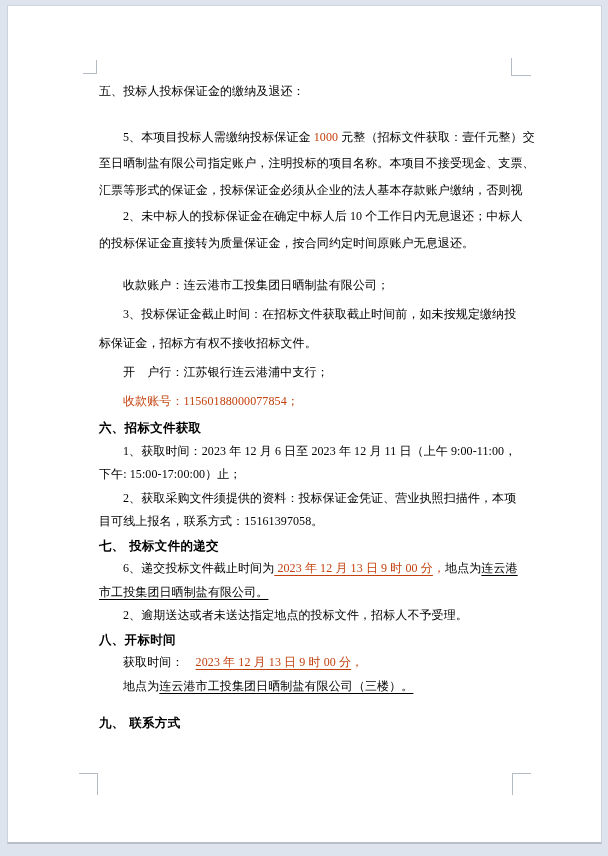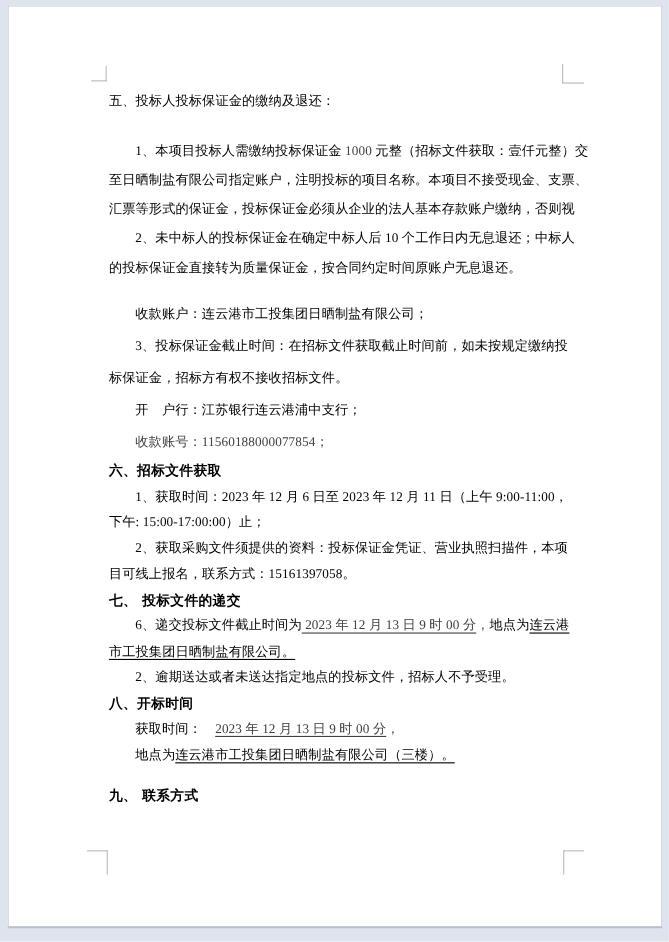--- a/index.html
+++ b/index.html
@@ -35,31 +35,31 @@
   .indent{padding-left:24px;}
   .gap-lg{margin-top:19px;}
   .gap-md{margin-top:15px;}
   .gap-sm{margin-top:13px;}
   .bold{
     font-weight:700;
     font-family:"DejaVu Sans","Liberation Sans",sans-serif;
     font-size:12.5px;
     letter-spacing:0.3px;
   }
-  .red{color:#404040;}
+  .red{color:#c2410c;}
   .u{text-decoration:underline;text-underline-offset:3px;text-decoration-thickness:1px;}
 </style>
 </head>
 <body>
 
 <div id="app">
   <div class="paper">
     <div class="content">
         <div class="line r1"><span>五、投标人投标保证金的缴纳及退还：</span></div>
-        <div class="line r1 indent gap-lg"><span>1、本项目投标人需缴纳投标保证金 </span><span class="red">1000</span><span> 元整（招标文件获取：壹仟元整）交</span></div>
+        <div class="line r1 indent gap-lg"><span>5、本项目投标人需缴纳投标保证金 </span><span class="red">1000</span><span> 元整（招标文件获取：壹仟元整）交</span></div>
         <div class="line r1"><span>至日晒制盐有限公司指定账户，注明投标的项目名称。本项目不接受现金、支票、</span></div>
         <div class="line r1"><span>汇票等形式的保证金，投标保证金必须从企业的法人基本存款账户缴纳，否则视</span></div>
         <div class="line r1 indent"><span>2、未中标人的投标保证金在确定中标人后 10 个工作日内无息退还；中标人</span></div>
         <div class="line r1"><span>的投标保证金直接转为质量保证金，按合同约定时间原账户无息退还。</span></div>
         <div class="line r2 indent gap-md"><span>收款账户：连云港市工投集团日晒制盐有限公司；</span></div>
         <div class="line r2 indent"><span>3、投标保证金截止时间：在招标文件获取截止时间前，如未按规定缴纳投</span></div>
         <div class="line r2"><span>标保证金，招标方有权不接收招标文件。</span></div>
         <div class="line r2 indent"><span>开　户行：江苏银行连云港浦中支行；</span></div>
         <div class="line r2 indent"><span class="red">收款账号：11560188000077854；</span></div>
         <div class="line r3 bold"><span>六、招标文件获取</span></div>

